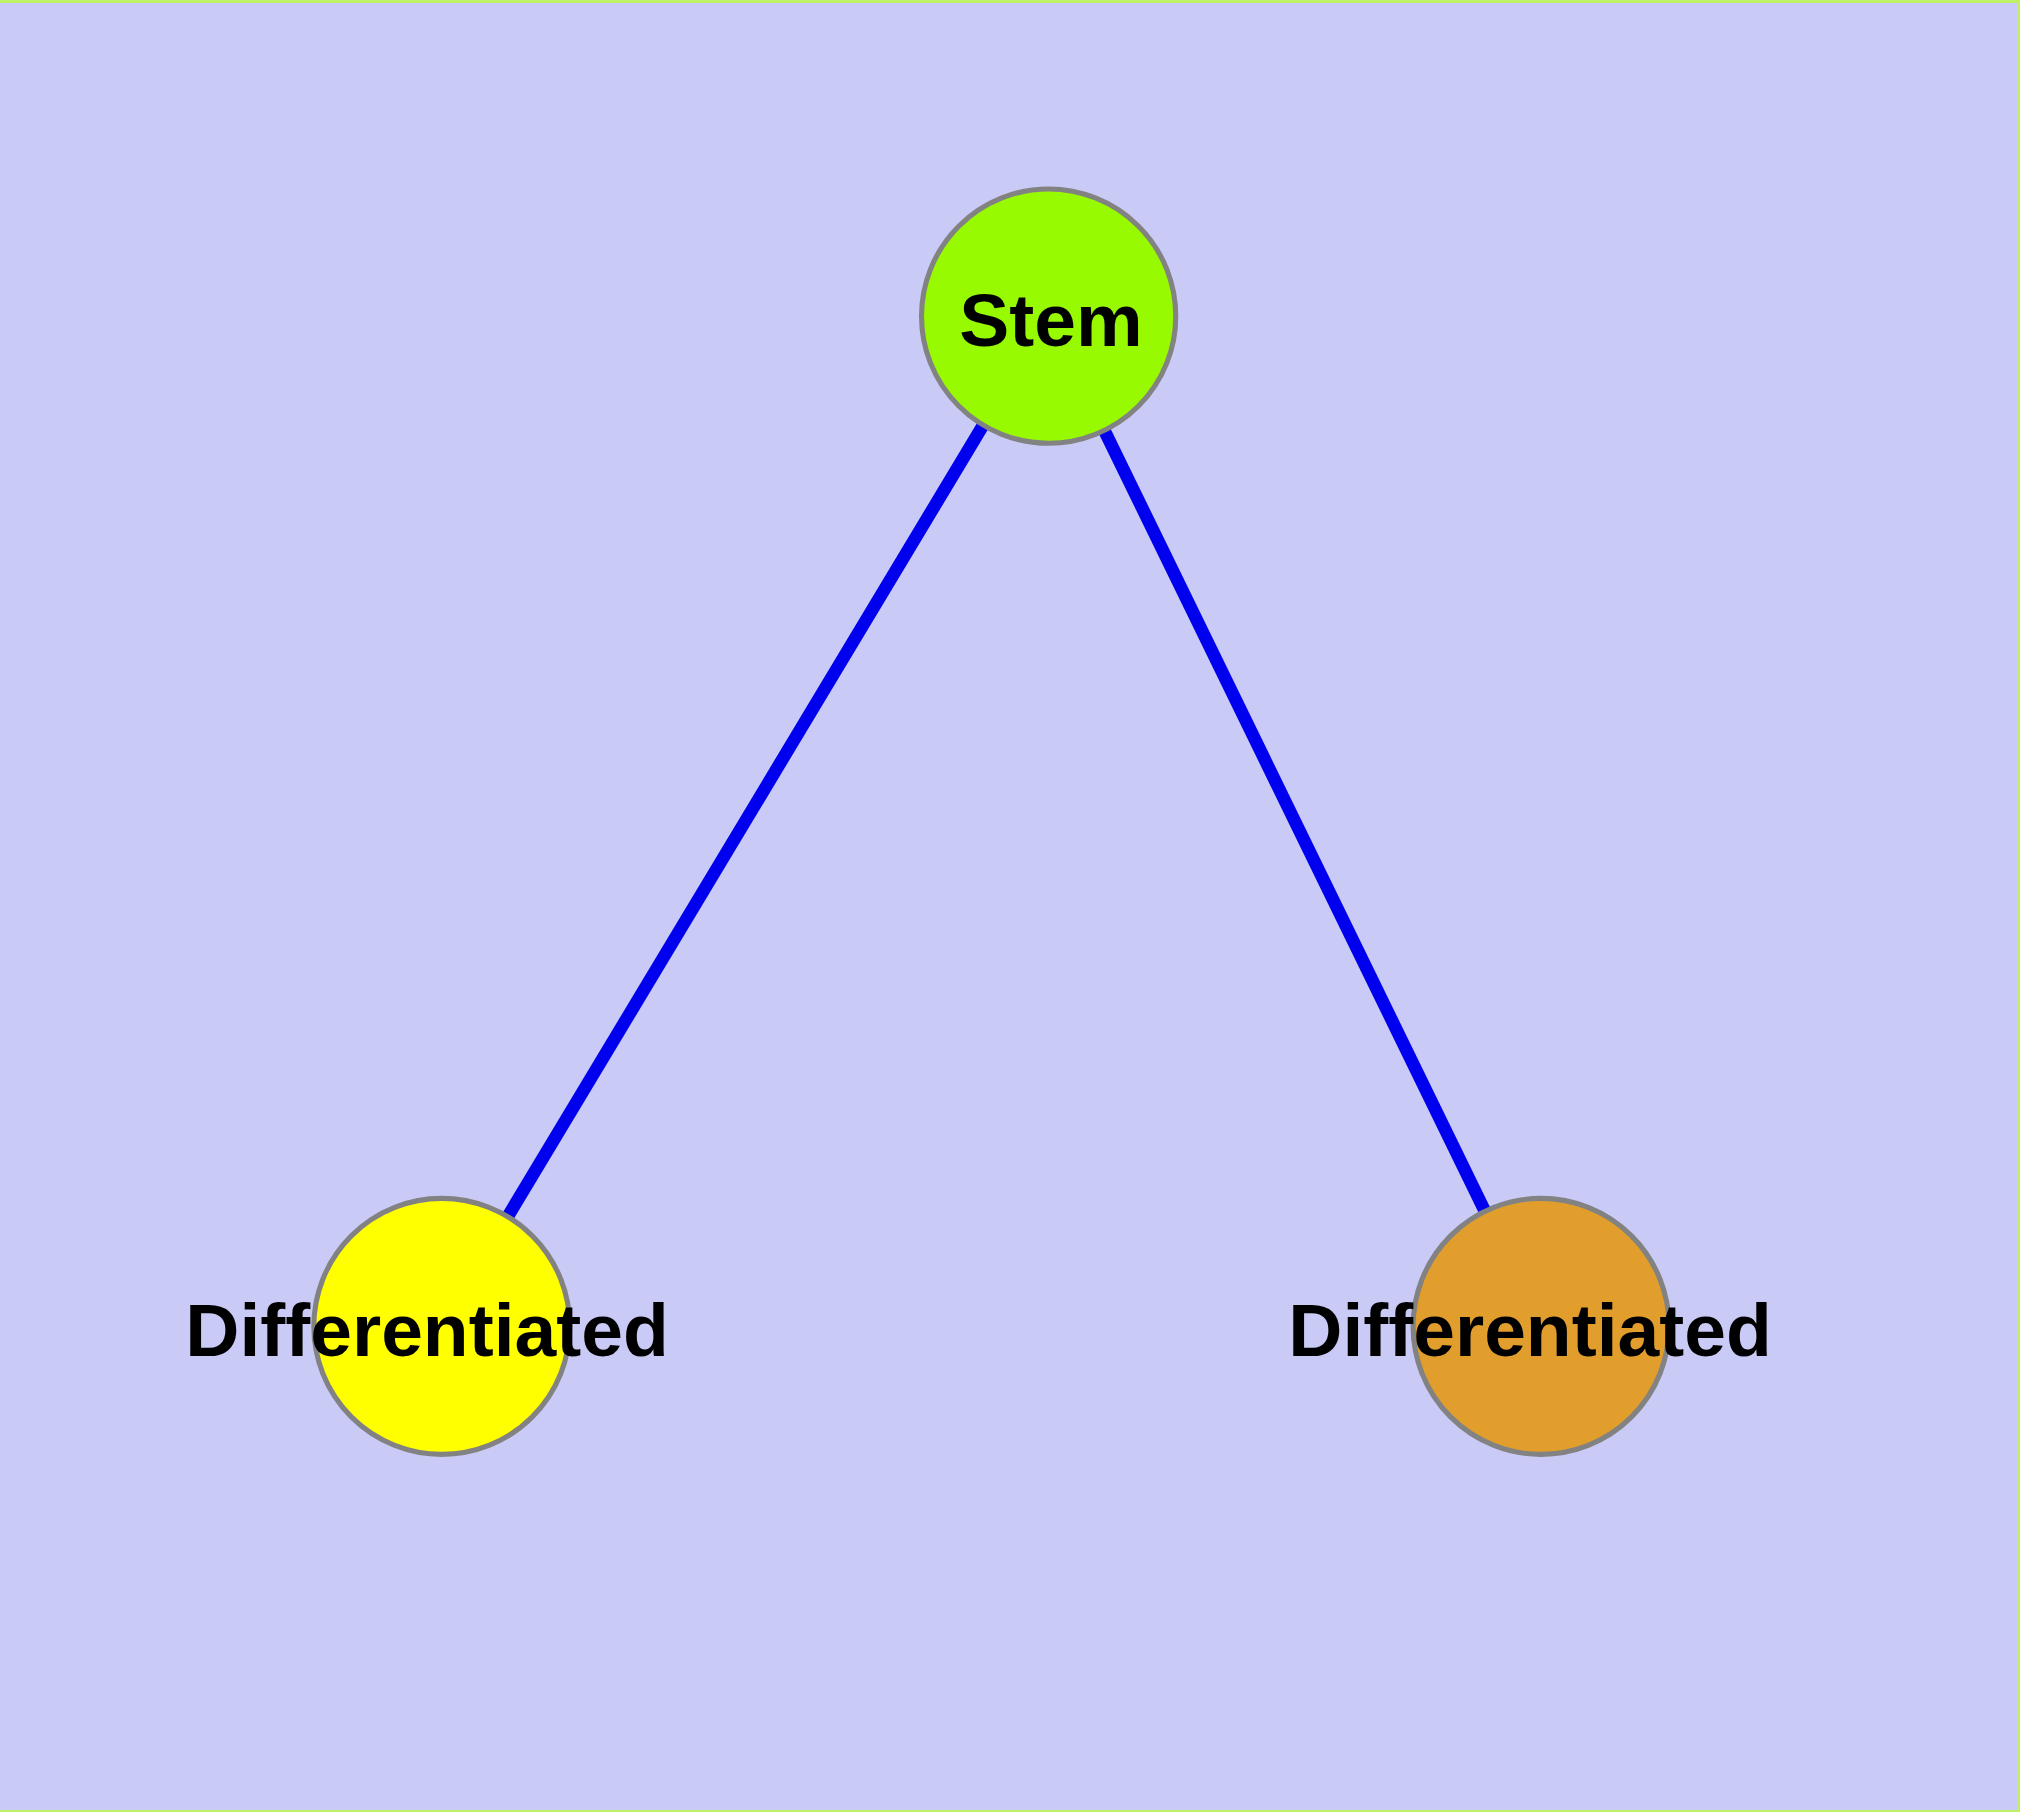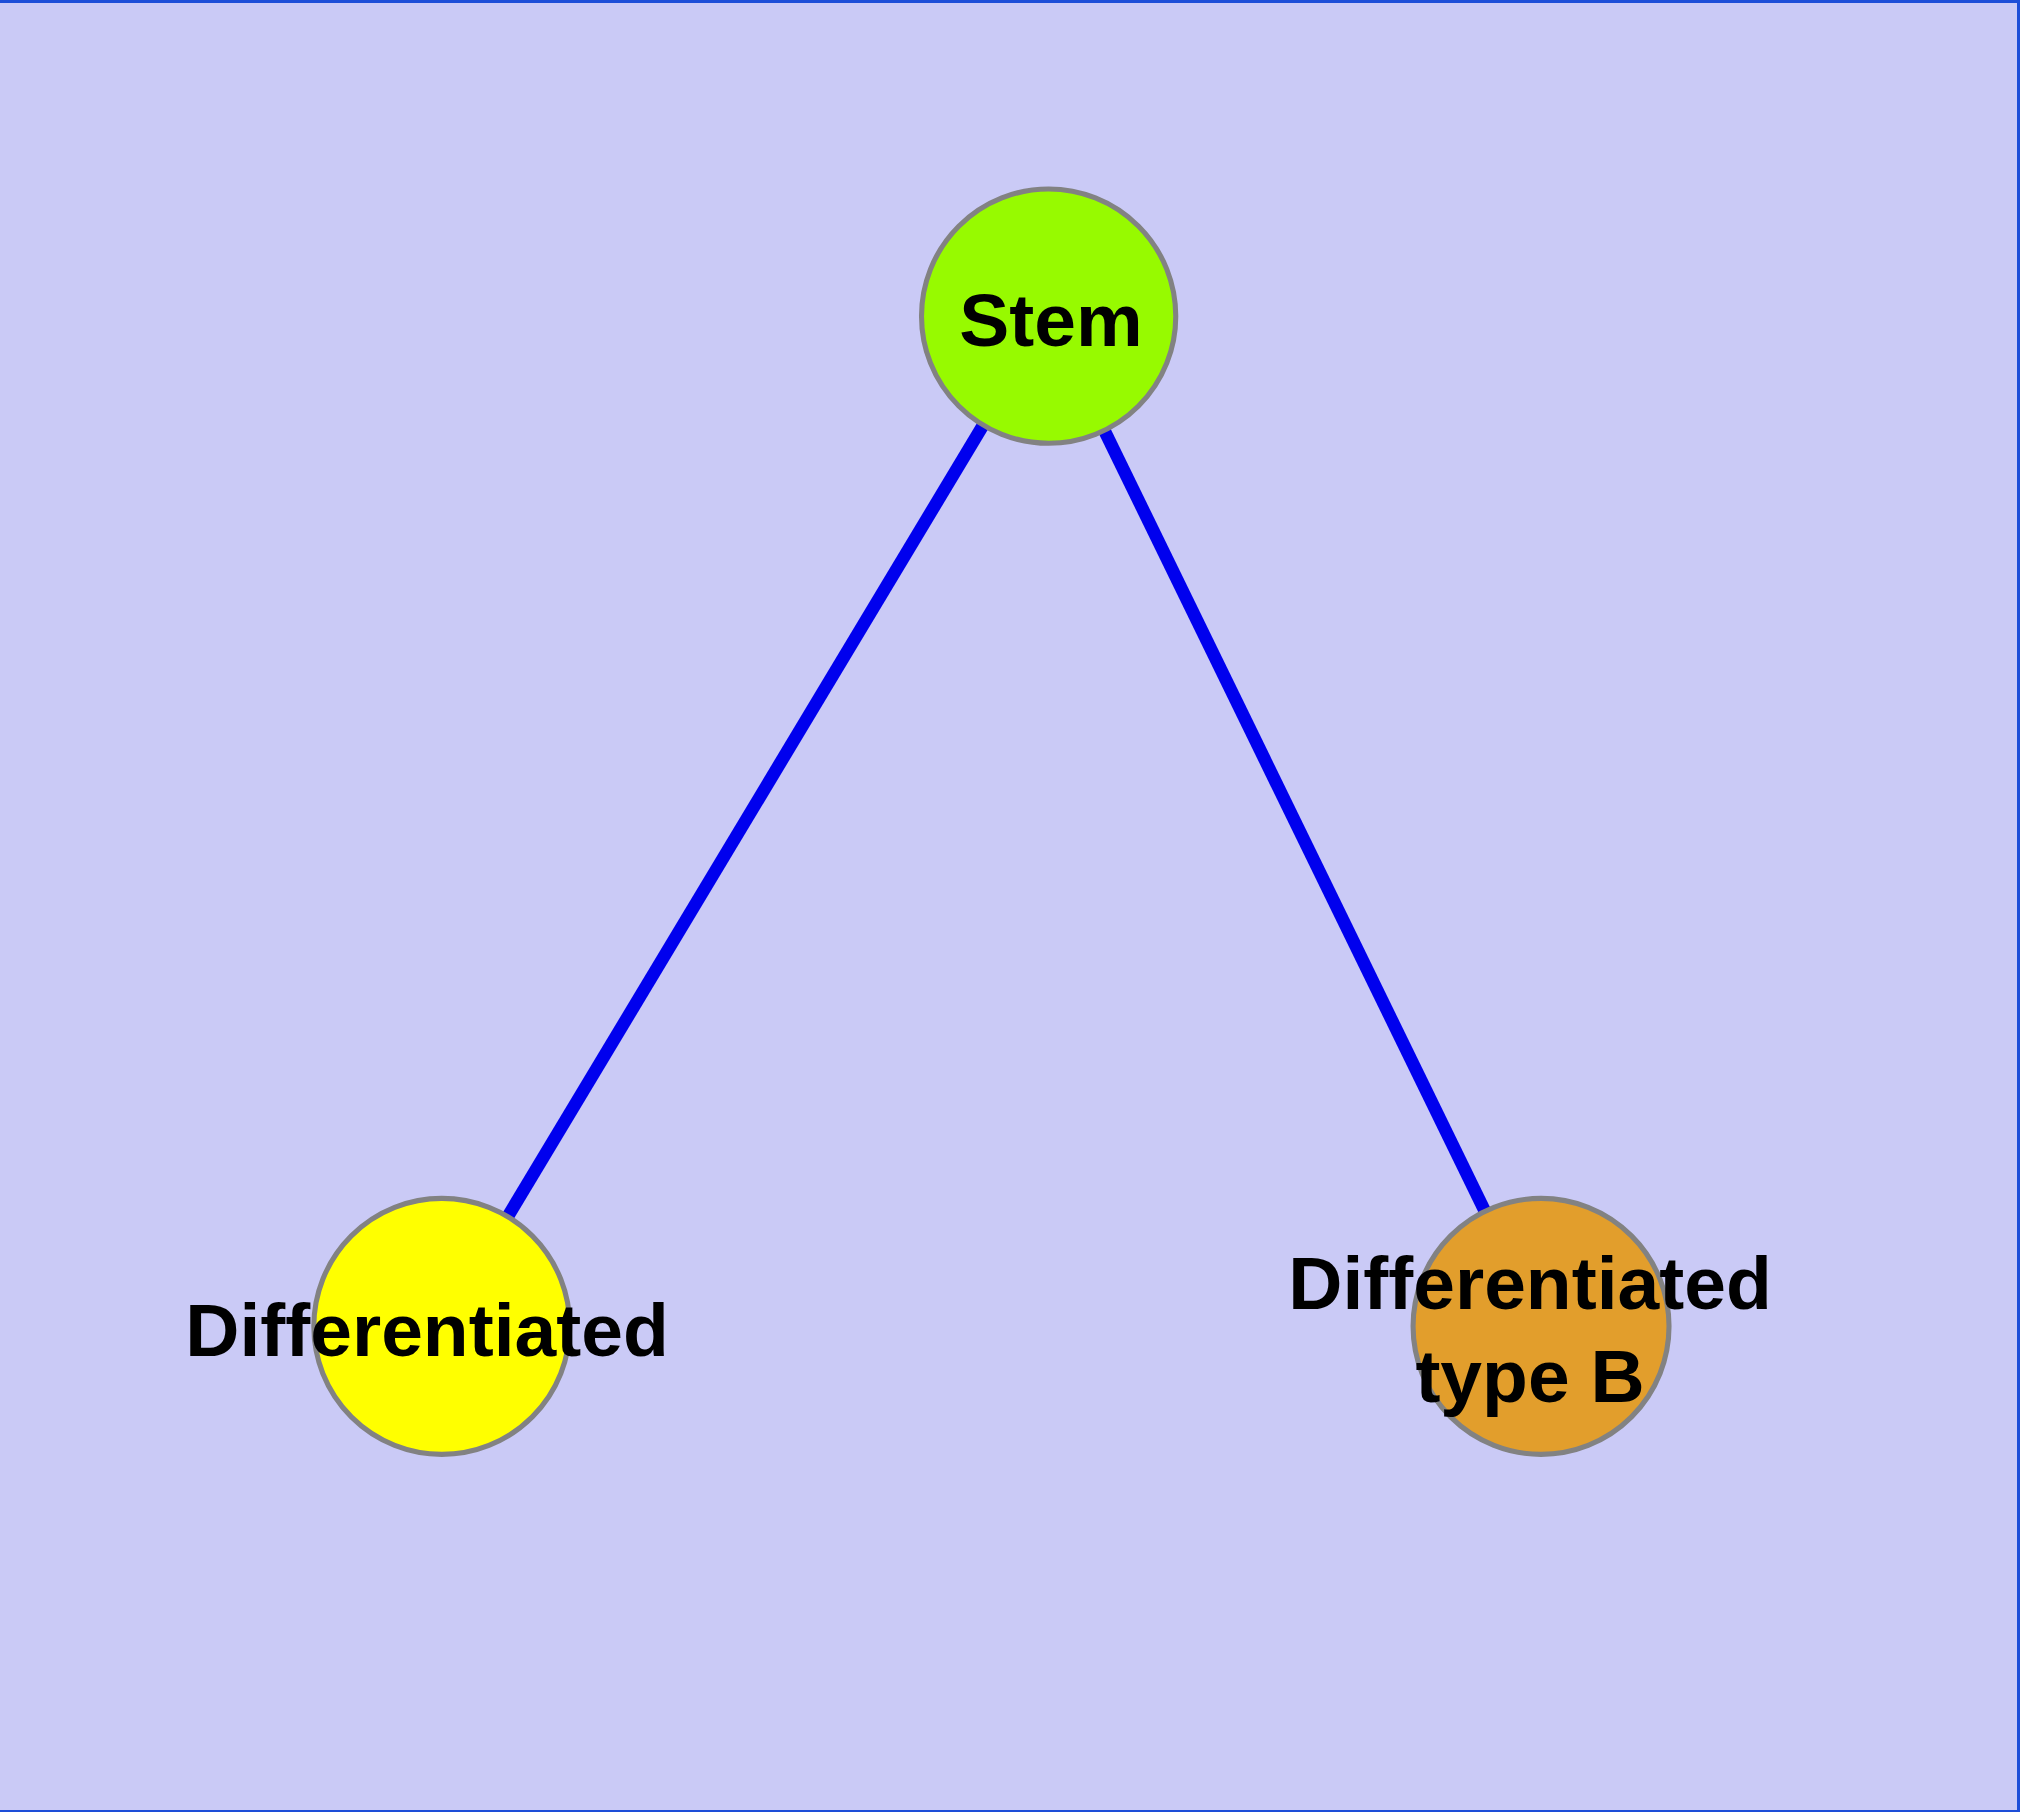--- a/index.html
+++ b/index.html
@@ -4,21 +4,21 @@
 <style>
   html, body {
     margin: 0;
     padding: 0;
     background: #FFFFFF;
   }
   .page {
     position: relative;
     width: 2021px;
     height: 1812px;
-    background: #1d4ed8;
+    background: #bef264;
     overflow: hidden;
     font-family: "Liberation Sans", sans-serif;
   }
   .panel {
     position: absolute;
     left: 0;
     top: 2.5px;
     right: 4.2px;
     bottom: 1.7px;
     background: #CACAF6;
@@ -65,17 +65,16 @@
     </svg>
   <div class="labels-layer" id="labels-layer">
       <div class="node-label" style="left: 1051px; top: 320px; color: rgb(0, 0, 0);">
         <div>Stem</div>
       </div>
       <div class="node-label" style="left: 427px; top: 1330px; color: rgb(0, 0, 0);">
         <div>Differentiated</div>
       </div>
       <div class="node-label" style="left: 1530px; top: 1330px; color: rgb(0, 0, 0);">
         <div>Differentiated</div>
-        <div>type B</div>
       </div>
     </div>
 </div>
 
 
 </body></html>

